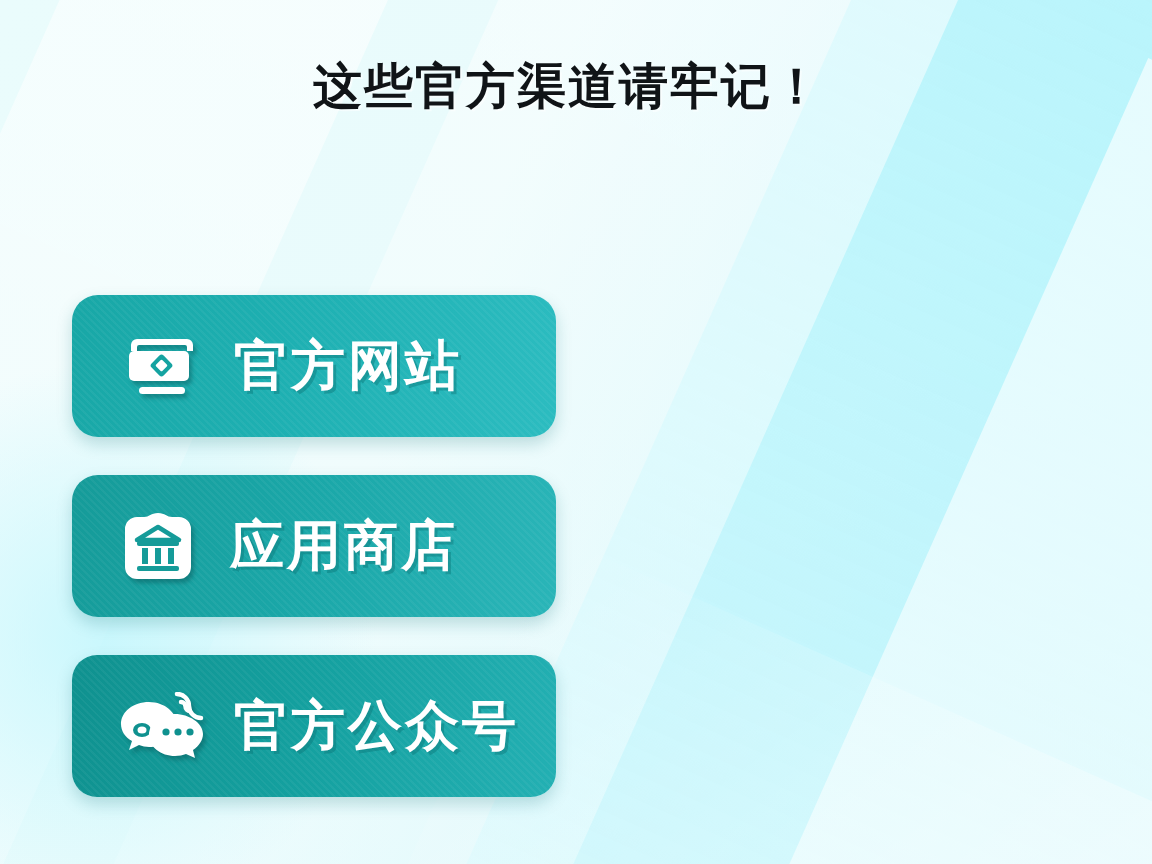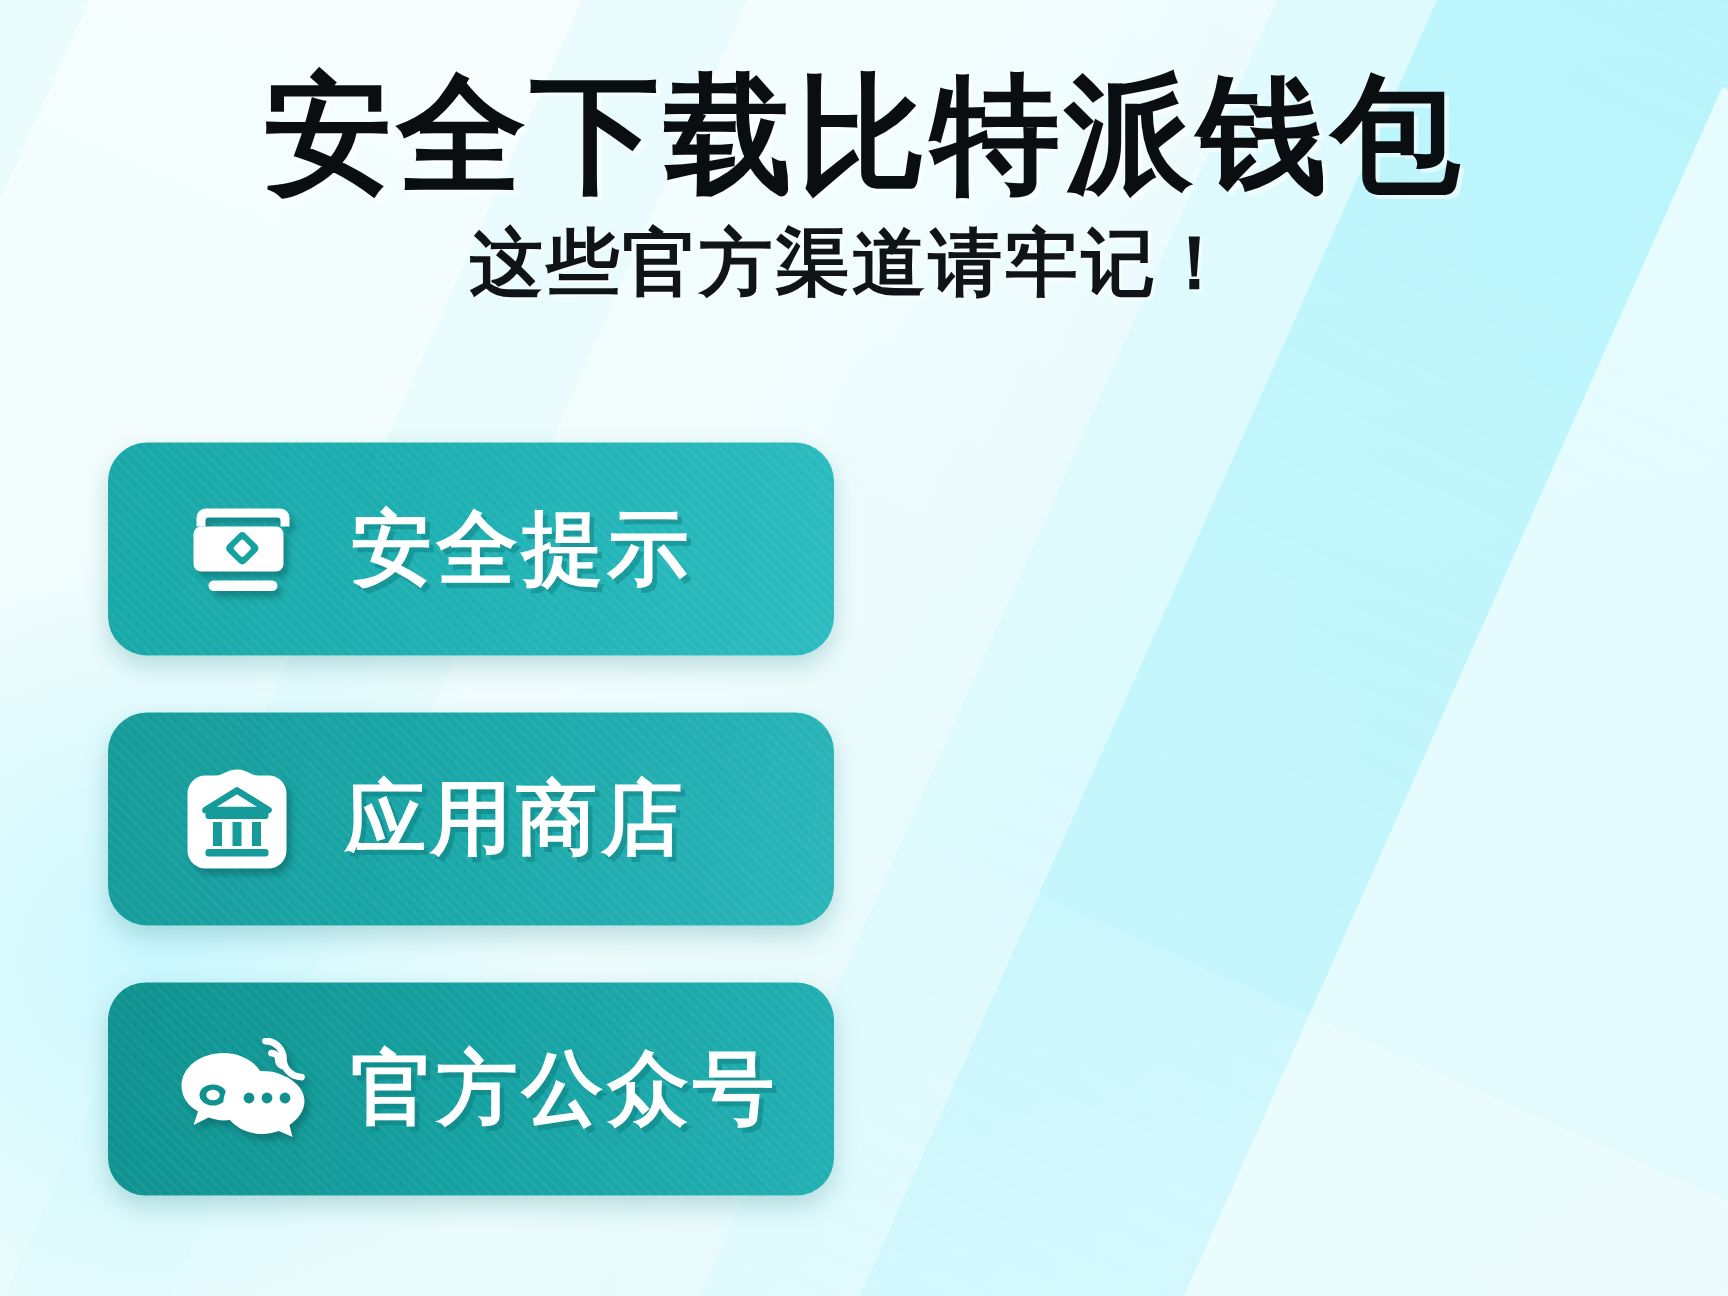--- a/index.html
+++ b/index.html
@@ -213,39 +213,38 @@
   <div class="bg-layer">
     <div class="band band-a"></div>
     <div class="band band-b"></div>
     <div class="band band-c"></div>
     <div class="band band-d"></div>
     <div class="band band-e"></div>
     <div class="glow"></div>
   </div>
 
   <div class="header">
-    <h1 class="title">安全下载比特派钱包</h1>
     <p class="subtitle">这些官方渠道请牢记！</p>
   </div>
 
   <div class="content">
 
     <div class="channel-list">
 
       <div class="channel-card card-1">
         <div class="card-icon">
           <svg width="74" height="62" viewBox="0 0 74 62" aria-hidden="true">
             <path d="M12 4 h50 a6 6 0 0 1 6 6 v6 h-6 v-4 a2 2 0 0 0 -2 -2 h-46 a2 2 0 0 0 -2 2 v4 h-6 v-6 a6 6 0 0 1 6 -6 z" fill="#ffffff"></path>
             <rect x="4" y="16" width="60" height="30" rx="5" fill="#ffffff"></rect>
             <rect x="14" y="52" width="46" height="7" rx="3.5" fill="#ffffff"></rect>
             <rect x="28" y="22" width="17" height="17" rx="3" transform="rotate(45 36.5 30.5)" fill="#15a3a1"></rect>
             <rect x="32" y="26" width="9" height="9" rx="1.5" transform="rotate(45 36.5 30.5)" fill="#ffffff"></rect>
           </svg>
         </div>
-        <div class="card-label">安全提示</div>
+        <div class="card-label">官方网站</div>
       </div>
 
       <div class="channel-card card-2">
         <div class="card-icon">
           <svg width="70" height="70" viewBox="0 0 70 70" aria-hidden="true">
             <path d="M35 2 c7 0 9 4 14 4 h7 a12 12 0 0 1 12 12 v38 a12 12 0 0 1 -12 12 h-42 a12 12 0 0 1 -12 -12 v-38 a12 12 0 0 1 12 -12 h7 c5 0 7 -4 14 -4 z" fill="#ffffff"></path>
             <path d="M35 16 L56 29 H14 Z" fill="none" stroke="#159b99" stroke-width="4.5" stroke-linejoin="round"></path>
             <rect x="14" y="30" width="42" height="5" rx="2" fill="#159b99"></rect>
             <rect x="19" y="37" width="6" height="16" fill="#159b99"></rect>
             <rect x="32" y="37" width="6" height="16" fill="#159b99"></rect>

